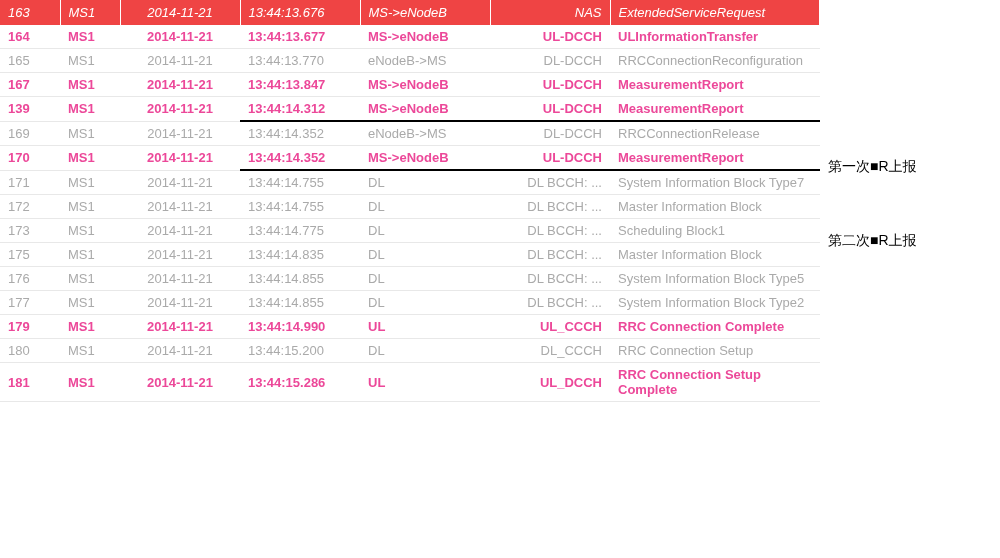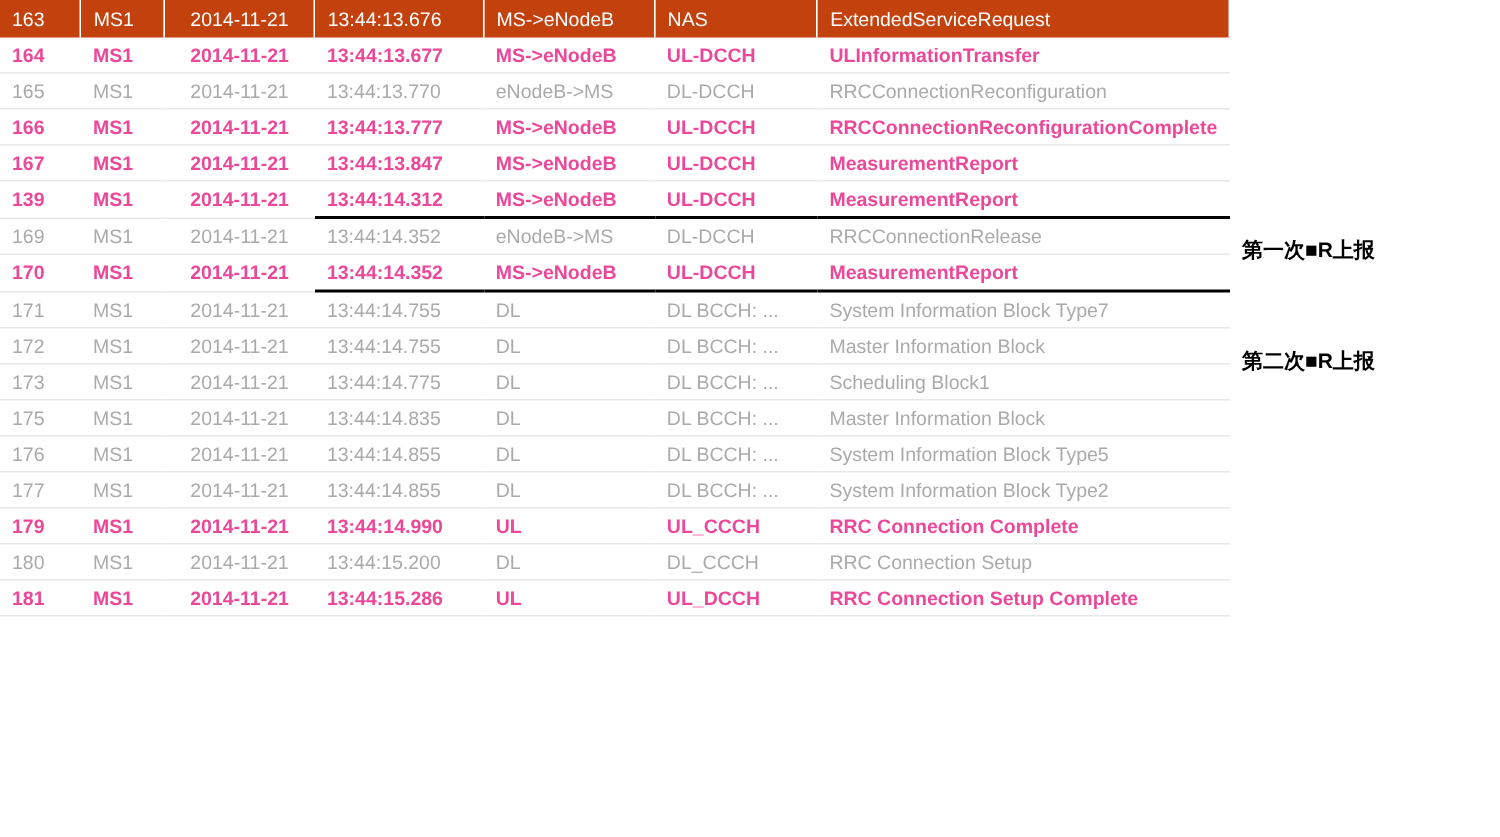--- a/index.html
+++ b/index.html
@@ -12,22 +12,23 @@
       font-size: 13px;
       background: #fff;
       width: 1000px;
     }
     .table {
       width: 820px;
       border-collapse: collapse;
       position: relative;
     }
     .header-row {
-      background: #c2410c;
+      background: #ef4444;
       color: #fff;
+      font-style: italic;
     }
     .header-row td {
       padding: 5px 8px;
       border-right: 1px solid #fff;
       font-weight: normal;
     }
     .data-row td {
       padding: 4px 8px;
       border-bottom: 1px solid #e8e8e8;
     }
@@ -36,32 +37,32 @@
       color: #ec4899;
     }
     .gray-row td {
       color: #aaa;
     }
     .col-idx { width: 60px; }
     .col-ms { width: 60px; }
     .col-date { width: 120px; text-align: center; }
     .col-time { width: 120px; }
     .col-dir { width: 130px; }
-    .col-ch { width: 120px; }
+    .col-ch { width: 120px; text-align: right; }
     .col-msg { width: auto; }
     
     .underline td.col-time,
     .underline td.col-dir,
     .underline td.col-ch,
     .underline td.col-msg {
       border-bottom: 2px solid #000;
     }
     .annotation {
       position: absolute;
-      font-weight: bold;
+      font-weight: normal;
       color: #000;
       font-size: 14px;
       white-space: nowrap;
     }
     .wrapper {
       position: relative;
       width: 1000px;
     }
   </style>
 </head>
@@ -91,29 +92,20 @@
         <tr class="data-row gray-row">
           <td class="col-idx">165</td>
           <td class="col-ms">MS1</td>
           <td class="col-date">2014-11-21</td>
           <td class="col-time">13:44:13.770</td>
           <td class="col-dir">eNodeB-&gt;MS</td>
           <td class="col-ch">DL-DCCH</td>
           <td class="col-msg">RRCConnectionReconfiguration</td>
         </tr>
         <tr class="data-row bold-row">
-          <td class="col-idx">166</td>
-          <td class="col-ms">MS1</td>
-          <td class="col-date">2014-11-21</td>
-          <td class="col-time">13:44:13.777</td>
-          <td class="col-dir">MS-&gt;eNodeB</td>
-          <td class="col-ch">UL-DCCH</td>
-          <td class="col-msg">RRCConnectionReconfigurationComplete</td>
-        </tr>
-        <tr class="data-row bold-row">
           <td class="col-idx">167</td>
           <td class="col-ms">MS1</td>
           <td class="col-date">2014-11-21</td>
           <td class="col-time">13:44:13.847</td>
           <td class="col-dir">MS-&gt;eNodeB</td>
           <td class="col-ch">UL-DCCH</td>
           <td class="col-msg">MeasurementReport</td>
         </tr>
         <tr class="data-row bold-row underline">
           <td class="col-idx">139</td>

